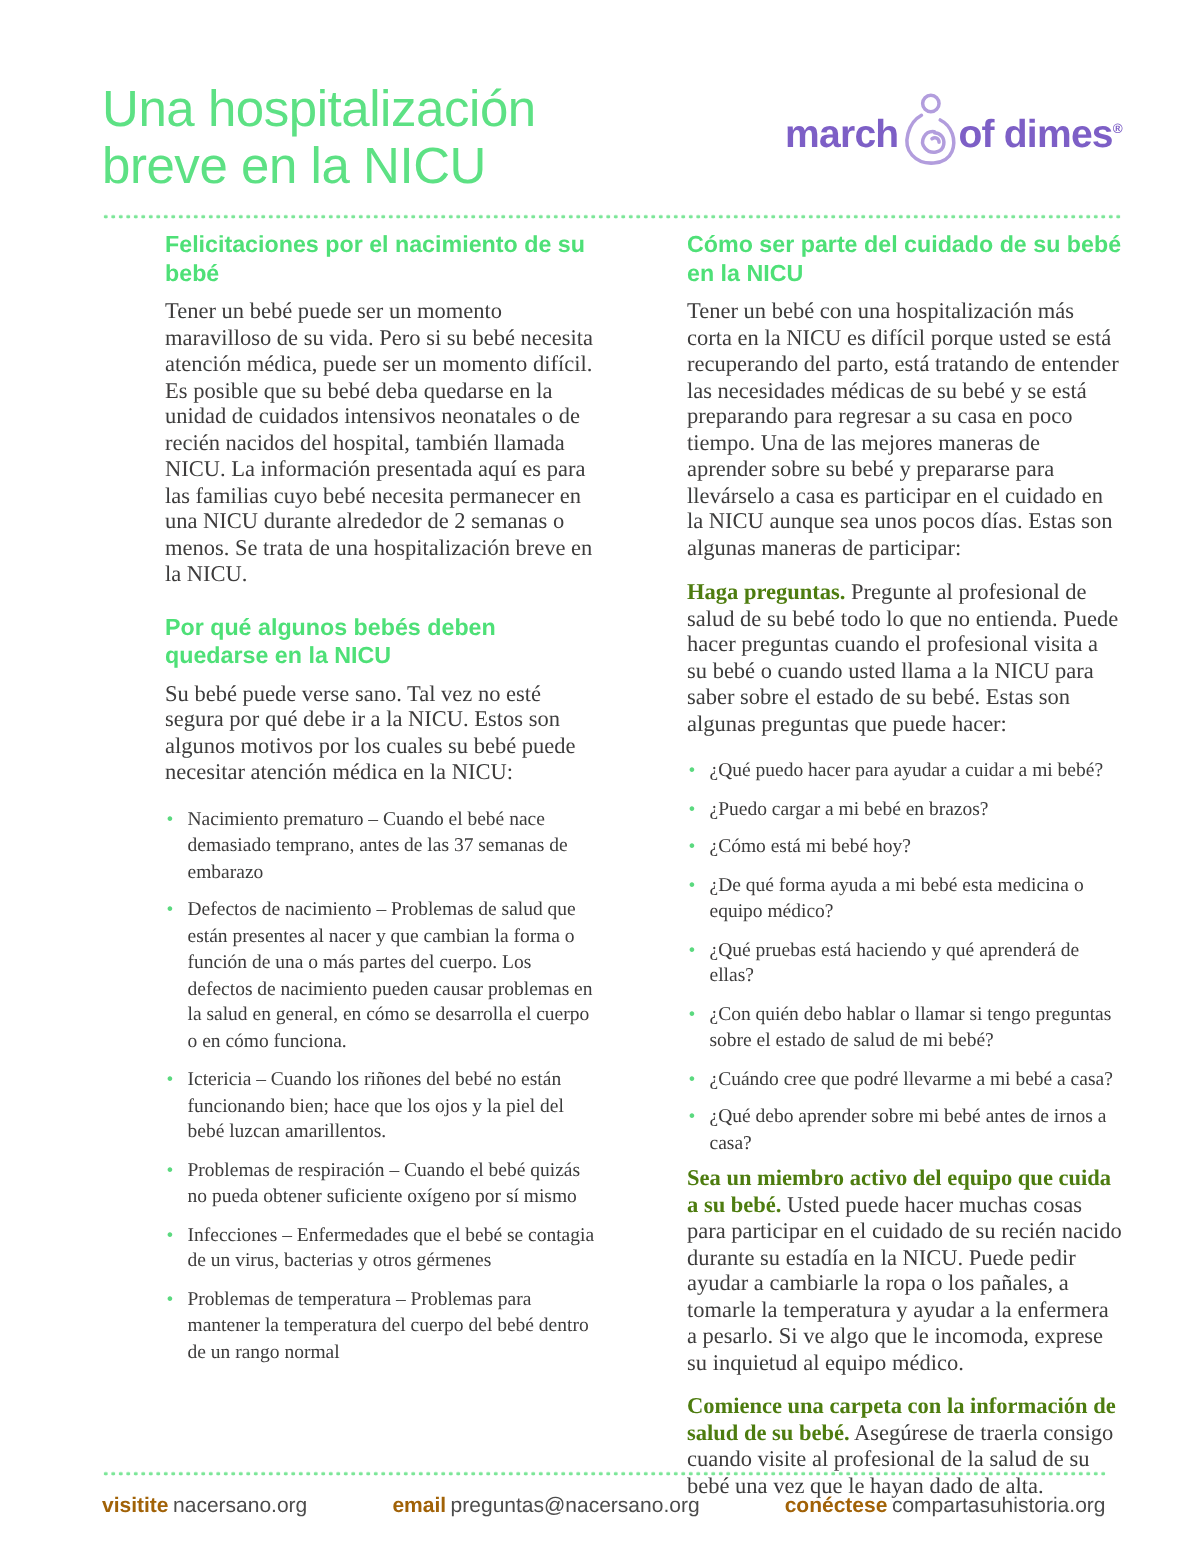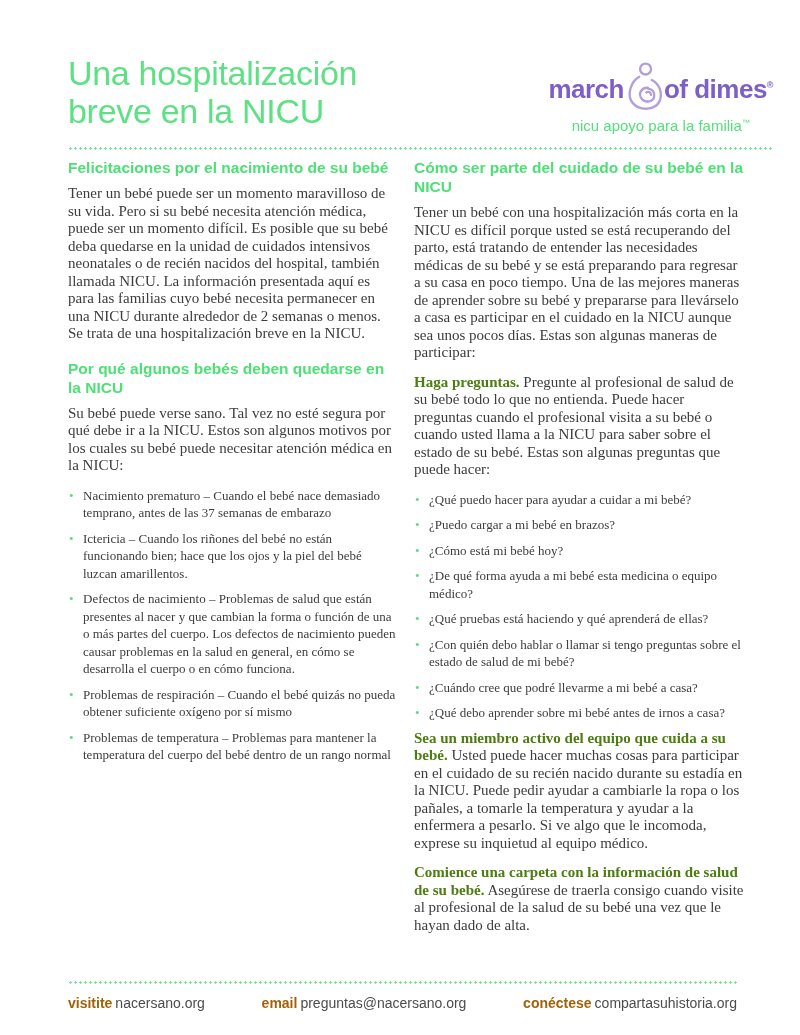--- a/index.html
+++ b/index.html
@@ -1,19 +1,19 @@
 <!DOCTYPE html>
 <html><head>
 <meta charset="utf-8">
 <style>
   * { margin:0; padding:0; box-sizing:border-box; }
   html,body { background:#ffffff; }
   .page {
     width:800px; height:1035px; position:relative; overflow:hidden;
-    background:#ffffff; padding:54px 27px 0 68px;
+    background:#ffffff; padding:54px 52px 0 68px;
     font-family:"Liberation Serif", serif; color:#3d3c3c;
   }
   
   .header { display:flex; justify-content:space-between; align-items:flex-start; }
   .page-title {
     font-family:"Liberation Sans", sans-serif; font-weight:300;
     font-size:34px; line-height:38px; color:#5de184; letter-spacing:-0.3px;
   }
   .page-title span { display:block; }
   .logo { margin-top:8px; text-align:center; }
@@ -30,21 +30,21 @@
   }
   .tm-mark { font-size:8px; vertical-align:super; color:#55de7a; }
   
   .dotted-rule {
     height:3px; margin-top:13px;
     background-image:radial-gradient(circle, #7be697 1.1px, transparent 1.3px);
     background-size:5px 3px; background-repeat:repeat-x; background-position:0 center;
   }
   
   .columns { display:flex; gap:16px; margin-top:8px; }
-  .col { width:330px; }
+  .col { width:330px;margin-left:42px; }
   .section-heading {
     font-family:"Liberation Sans", sans-serif; font-weight:700;
     font-size:15.5px; line-height:19px; color:#4ee077; margin:0 0 8px;
   }
   .mt { margin-top:16px; }
   .body-p { font-size:15px; line-height:17.5px; margin:0 0 12px; }
   .body-p b, .body-p strong { color:#4d7c0f; }
   ul.bullets { list-style:none; margin:0 0 2px; }
   ul.bullets li {
     font-size:13px; line-height:17.5px; position:relative;
@@ -81,39 +81,39 @@
             <g stroke="#b29ddd" stroke-width="3" stroke-linecap="round" fill="none">
               <circle cx="30" cy="9" r="7"></circle>
               <path d="M22 19 C 11 25, 5 43, 14 53 C 23 63, 43 62, 48 50 C 52 40, 48 28, 38 23"></path>
               <path d="M33 33 C 25 32, 20 41, 25 47 C 30 53, 40 51, 41 44 C 42 38, 38 34, 33 34"></path>
               <path d="M31 39 C 34 37, 37 39, 37 42"></path>
             </g>
           </svg>
         </span>
         <span class="brand-word"><span>of dimes</span><sup class="reg-mark">®</sup></span>
       </div>
-      <div class="tagline"><span>nicu apoyo para la familia</span><sup class="tm-mark">™</sup></div>
     </div>
   </div>
 
   <div class="dotted-rule"></div>
 
   <div class="columns">
 
     <div class="col">
       <h3 class="section-heading">Felicitaciones por el nacimiento de su bebé</h3>
       <p class="body-p">Tener un bebé puede ser un momento maravilloso de su vida. Pero si su bebé necesita atención médica, puede ser un momento difícil. Es posible que su bebé deba quedarse en la unidad de cuidados intensivos neonatales o de recién nacidos del hospital, también llamada NICU. La información presentada aquí es para las familias cuyo bebé necesita permanecer en una NICU durante alrededor de 2 semanas o menos. Se trata de una hospitalización breve en la NICU.</p>
 
       <h3 class="section-heading mt">Por qué algunos bebés deben quedarse en la NICU</h3>
       <p class="body-p">Su bebé puede verse sano. Tal vez no esté segura por qué debe ir a la NICU. Estos son algunos motivos por los cuales su bebé puede necesitar atención médica en la NICU:</p>
       <ul class="bullets">
         <li>Nacimiento prematuro – Cuando el bebé nace demasiado temprano, antes de las 37 semanas de embarazo</li>
+        <li>Defectos de nacimiento – Problemas de salud que están presentes al nacer y que cambian la forma o función de una o más partes del cuerpo. Los defectos de nacimiento pueden causar problemas en la salud en general, en cómo se desarrolla el cuerpo o en cómo funciona.</li>
         <li>Ictericia – Cuando los riñones del bebé no están funcionando bien; hace que los ojos y la piel del bebé luzcan amarillentos.</li>
-        <li>Defectos de nacimiento – Problemas de salud que están presentes al nacer y que cambian la forma o función de una o más partes del cuerpo. Los defectos de nacimiento pueden causar problemas en la salud en general, en cómo se desarrolla el cuerpo o en cómo funciona.</li>
         <li>Problemas de respiración – Cuando el bebé quizás no pueda obtener suficiente oxígeno por sí mismo</li>
+        <li>Infecciones – Enfermedades que el bebé se contagia de un virus, bacterias y otros gérmenes</li>
         <li>Problemas de temperatura – Problemas para mantener la temperatura del cuerpo del bebé dentro de un rango normal</li>
       </ul>
     </div>
 
     <div class="col">
       <h3 class="section-heading">Cómo ser parte del cuidado de su bebé en la NICU</h3>
       <p class="body-p">Tener un bebé con una hospitalización más corta en la NICU es difícil porque usted se está recuperando del parto, está tratando de entender las necesidades médicas de su bebé y se está preparando para regresar a su casa en poco tiempo. Una de las mejores maneras de aprender sobre su bebé y prepararse para llevárselo a casa es participar en el cuidado en la NICU aunque sea unos pocos días. Estas son algunas maneras de participar:</p>
 
       <p class="body-p">
         <strong>Haga preguntas.</strong>

